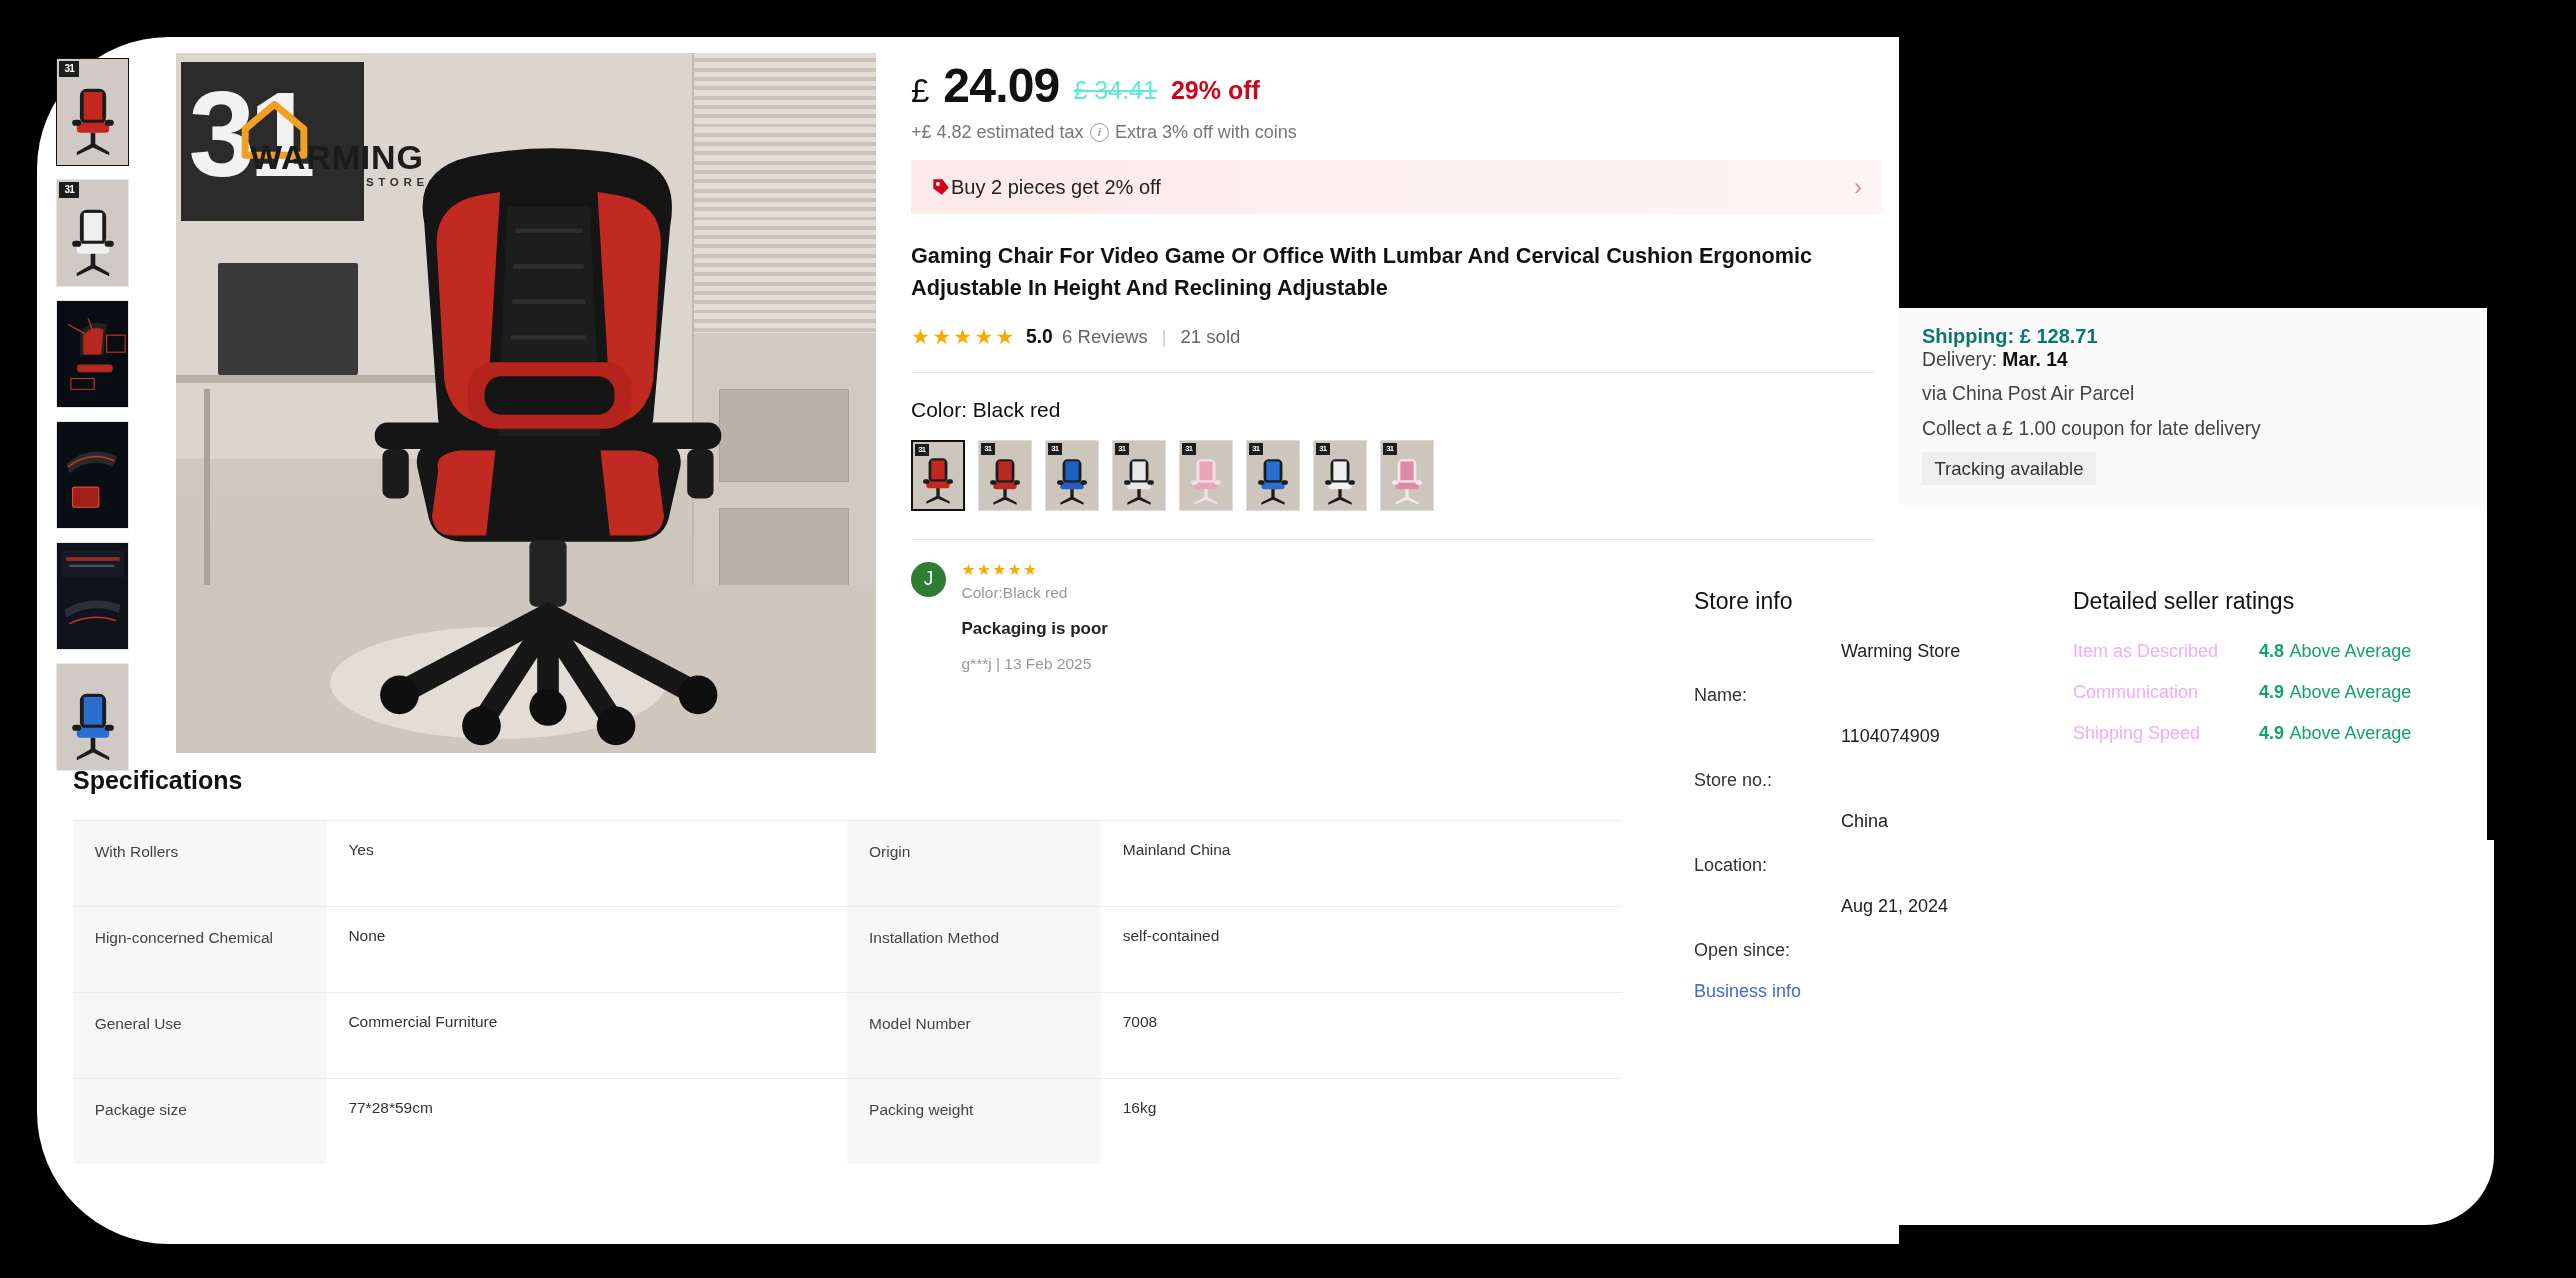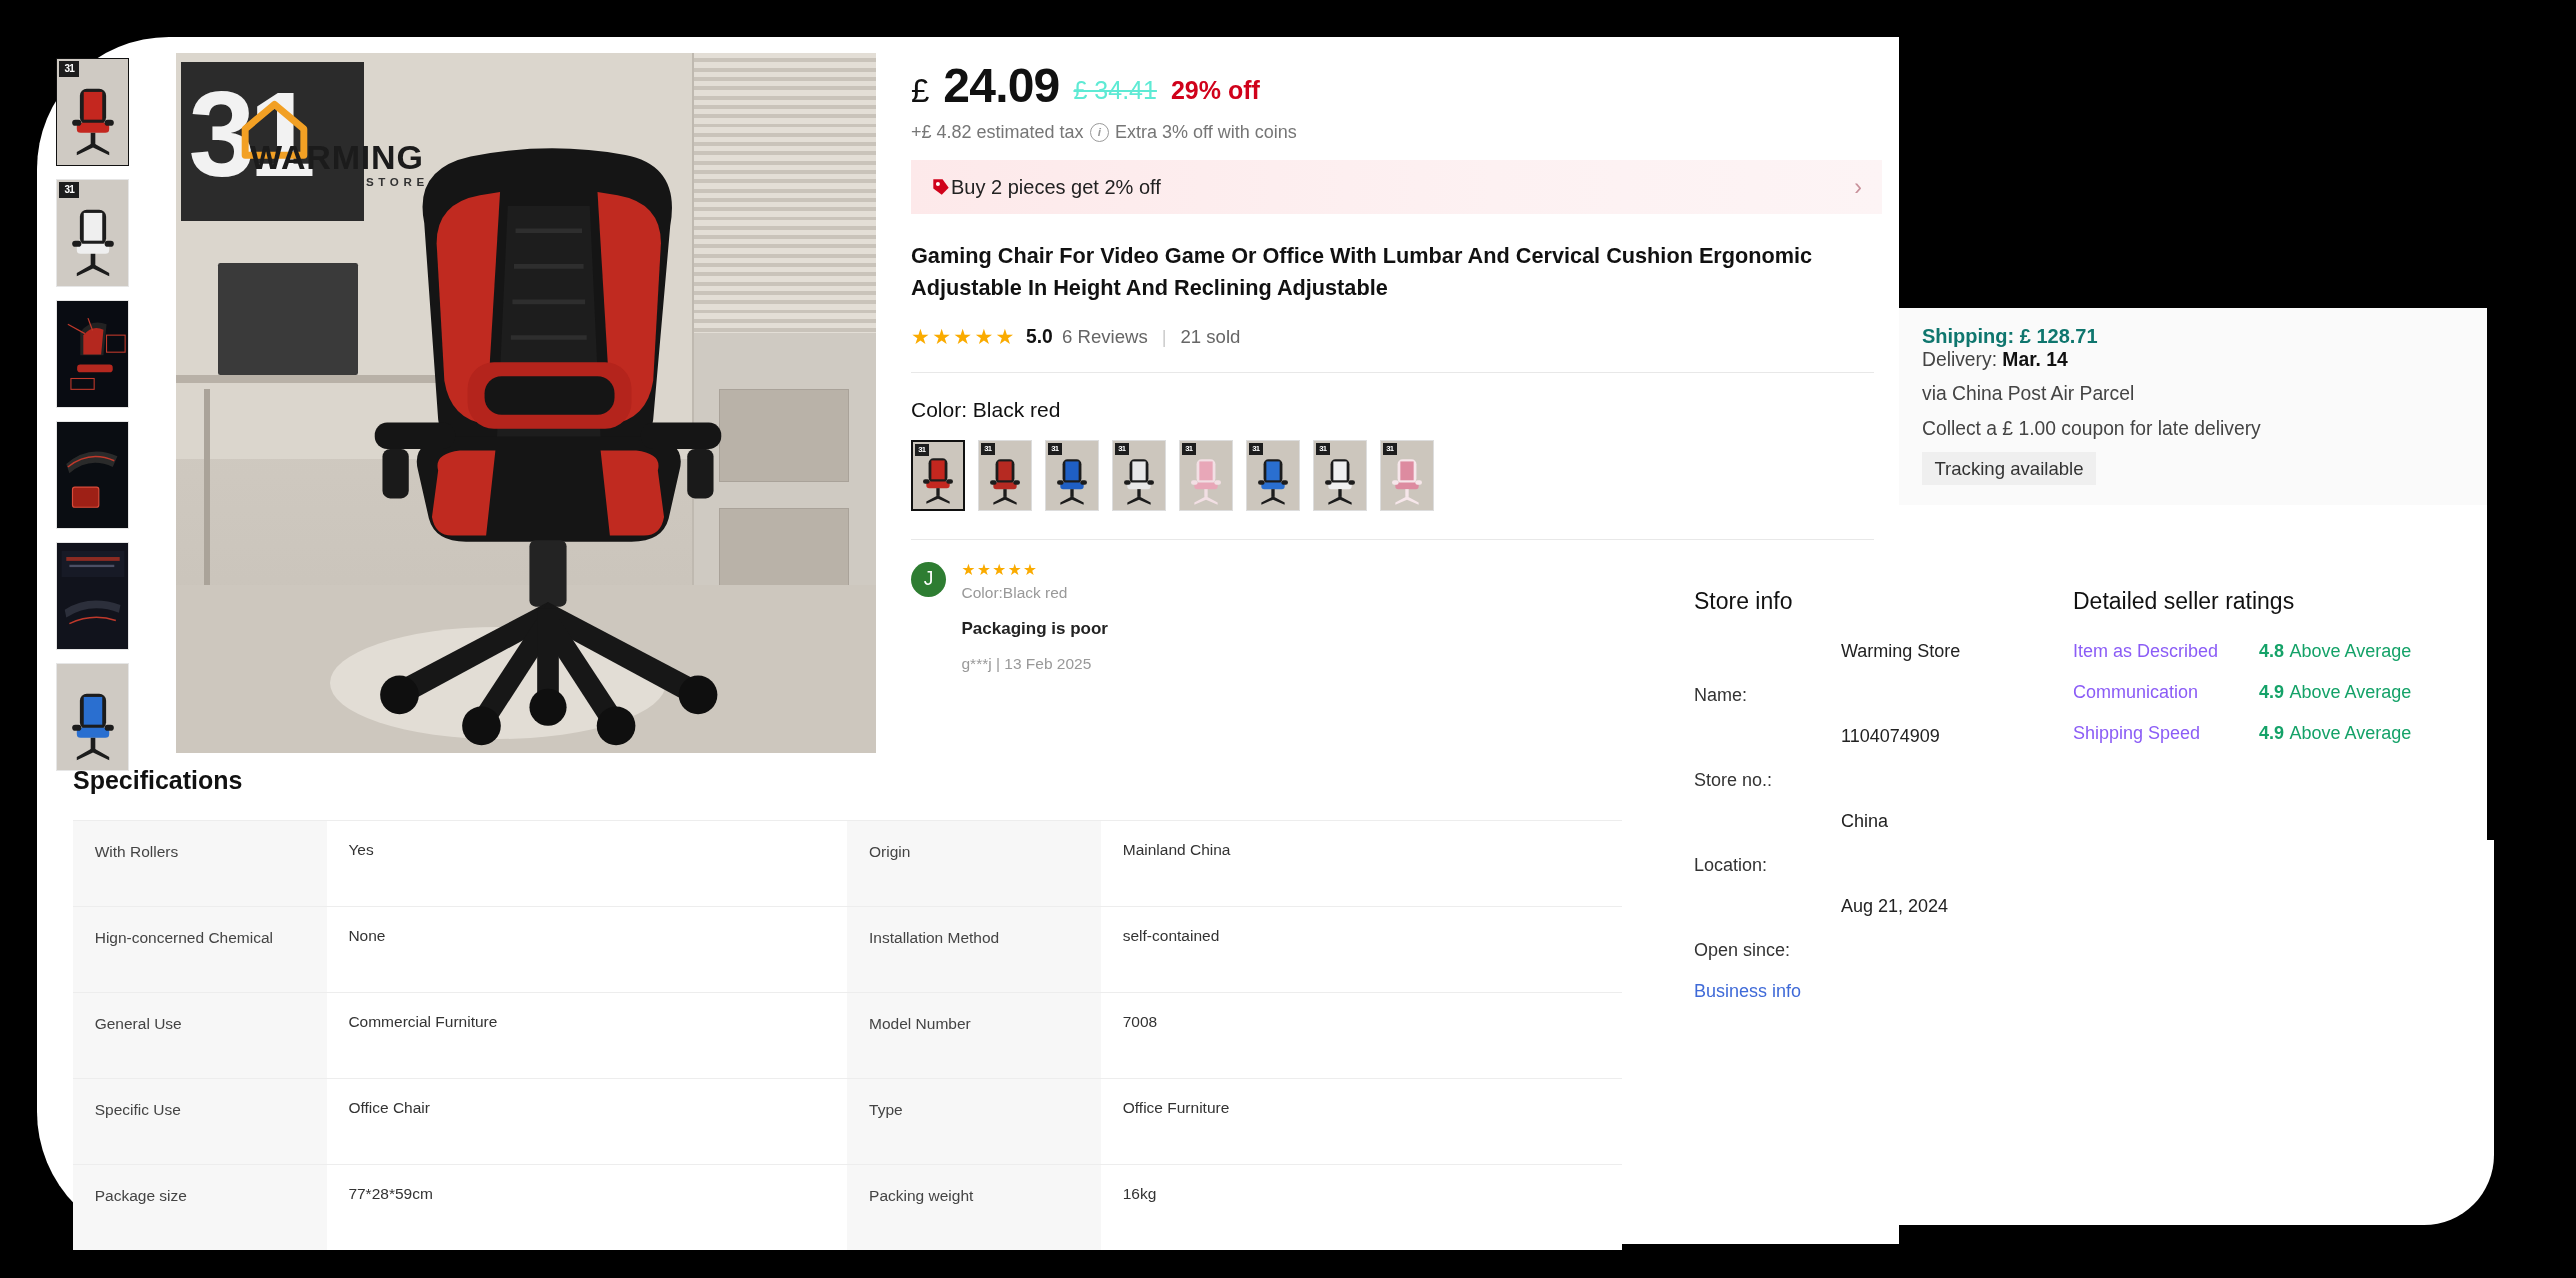--- a/index.html
+++ b/index.html
@@ -129,21 +129,21 @@
 
   
   #storeinfo{position:absolute;left:1694px;top:588px;width:364px;}
   #sellerratings{position:absolute;left:2073px;top:588px;width:402px;}
   .sec-head{font-size:23px;font-weight:400;color:#111;margin-bottom:26px;}
   .kv{display:flex;font-size:18px;color:#333;margin-bottom:20px;}
   .kv .k{width:147px;color:#333;margin-top:44px;}
   .kv .v{color:#222;}
   .link{font-size:18px;color:#3f6ad8;cursor:pointer;}
   .rr{display:flex;font-size:18px;margin-bottom:20px;align-items:baseline;}
-  .rr .k{width:186px;color:#8b5cf6;}
+  .rr .k{width:186px;color:#f0abfc;}
   .rr .num{color:#14a268;font-weight:700;margin-right:5.4px;}
   .rr .lbl{color:#14a268;}
 </style>
 </head>
 <body>
 
 <div class="panel" id="main-panel"></div>
 <div class="panel" id="ship-panel"></div>
 <div class="panel" id="store-panel"></div>
 <div class="panel" id="lower-panel"></div>
@@ -455,26 +455,20 @@
           <td class="k">Installation Method</td>
           <td class="v">self-contained</td>
         </tr>
         <tr>
           <td class="k">General Use</td>
           <td class="v">Commercial Furniture</td>
           <td class="k">Model Number</td>
           <td class="v">7008</td>
         </tr>
         <tr>
-          <td class="k">Specific Use</td>
-          <td class="v">Office Chair</td>
-          <td class="k">Type</td>
-          <td class="v">Office Furniture</td>
-        </tr>
-        <tr>
           <td class="k">Package size</td>
           <td class="v">77*28*59cm</td>
           <td class="k">Packing weight</td>
           <td class="v">16kg</td>
         </tr>
       </tbody>
   </table>
 </div>
 
 <div id="ship-card">

